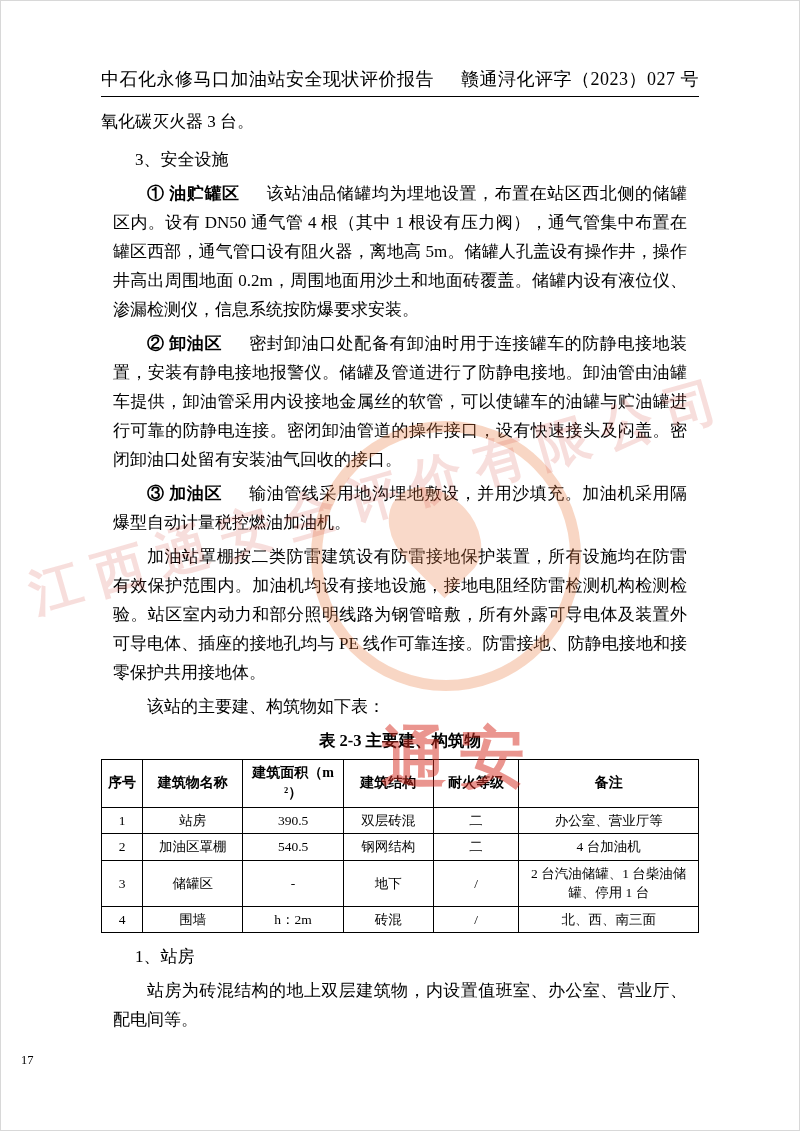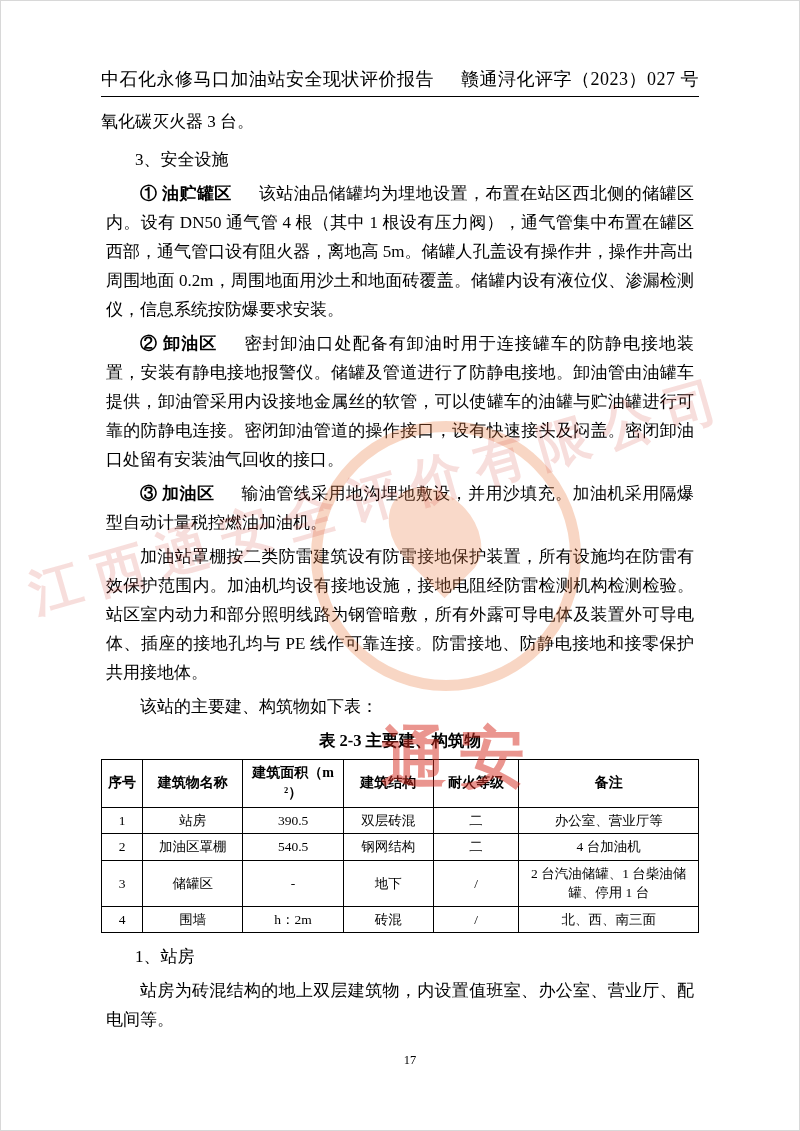--- a/index.html
+++ b/index.html
@@ -30,21 +30,21 @@
 
   
   .doc-body {
     position: relative;
     z-index: 2;
     margin: 10px 100px 0 100px;
     font-size: 17px;
     line-height: 29px;
     text-align: justify;
   }
-  .para { margin: 5px 5px; text-indent: 2em; }
+  .para { margin: 5px 12px; text-indent: 2em; }
   .para-noindent { margin: 5px 0; text-indent: 0; }
   .lead { font-weight: bold; margin-right: 1.6em; }
   .h-sub { font-weight: normal; margin: 9px 0 3px 0; text-indent: 2em; }
   .h-section { font-weight: bold; font-size: 19px; margin: 14px 0 4px 0; text-indent: 0; }
   .table-caption { text-align: center; font-weight: bold; font-size: 16.5px; margin: 4px 0 4px 0; text-indent: 0; }
 
   
   table.build-table {
     width: 100%;
     border-collapse: collapse;
@@ -60,21 +60,20 @@
     padding: 3px 3px;
     word-break: break-all;
   }
   table.build-table th { font-weight: bold; font-size: 14px; }
 
   
   .page-footer {
     position: absolute;
     left: 0; right: 0;
     bottom: 62px;
-    text-align: center;
     font-size: 12.5px;
     z-index: 2;
     margin-left: 20px;
   }
 
   
   .watermark { position: absolute; inset: 0; z-index: 3; pointer-events: none; }
   .wm-ring {
     position: absolute;
     left: 310px; top: 420px;

